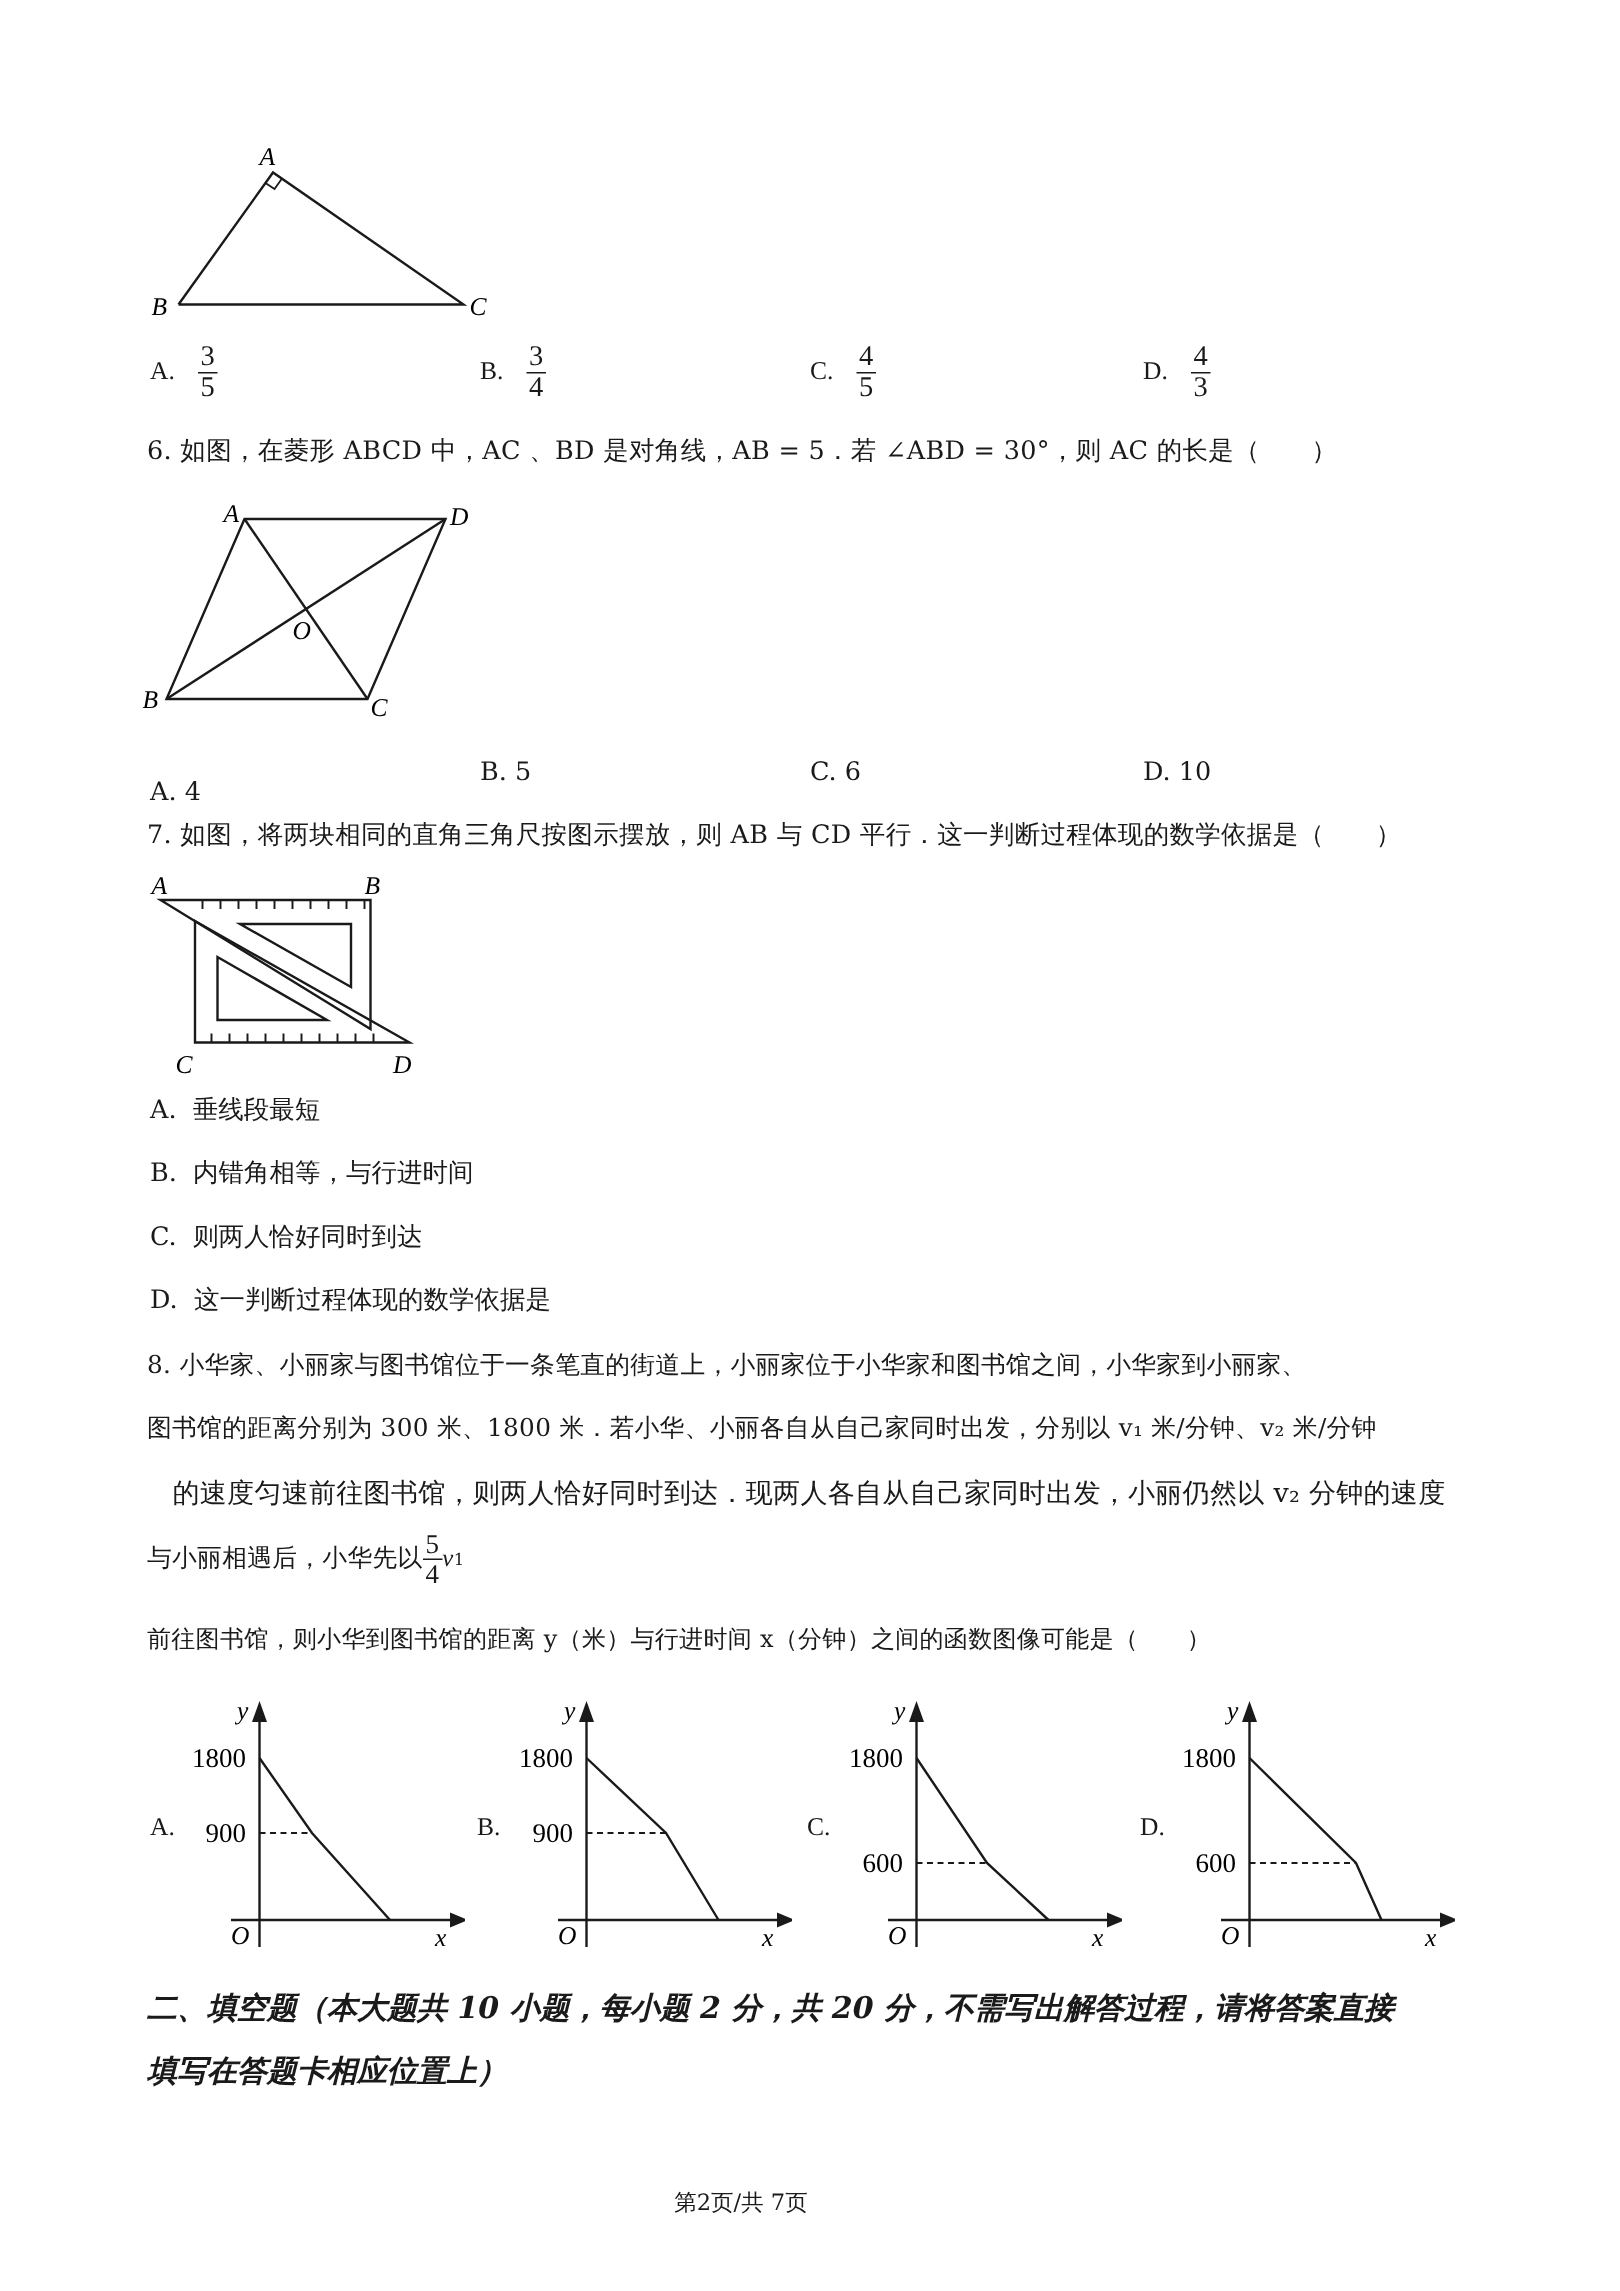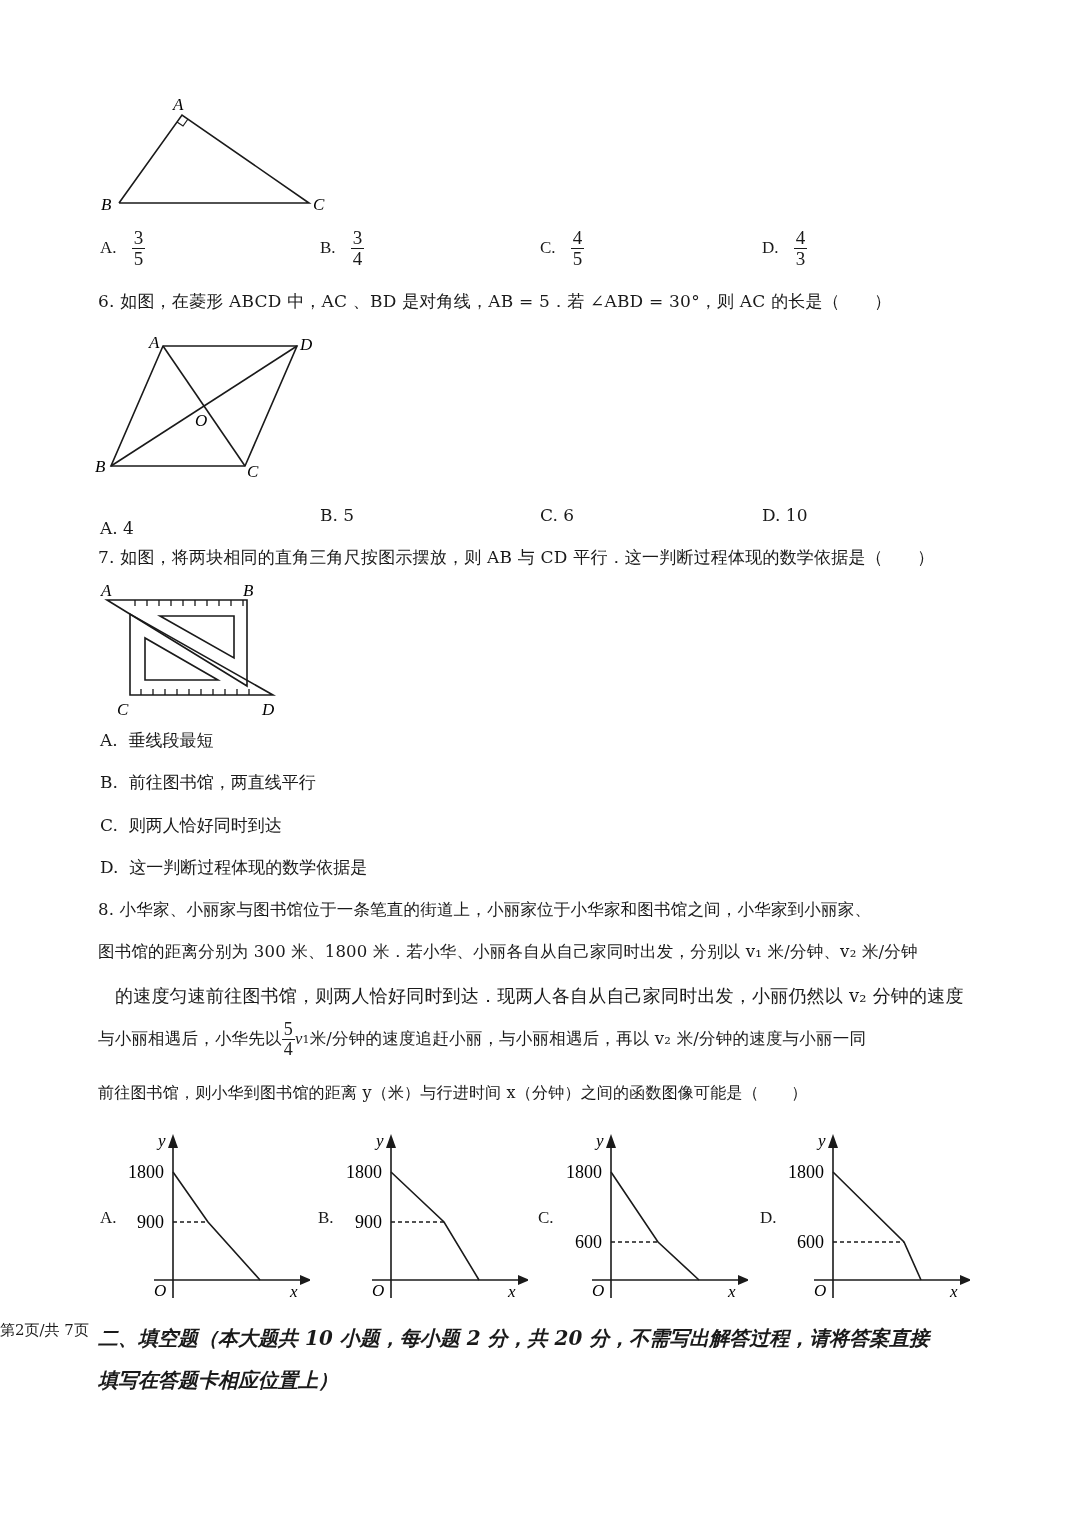--- a/index.html
+++ b/index.html
@@ -113,36 +113,35 @@
       <line x1="142" y1="111" x2="142" y2="117"></line>
     <line x1="154" y1="111" x2="154" y2="117"></line>
   </g>
   <text x="6" y="18" font-size="17" font-style="italic">A</text>
   <text x="148" y="18" font-size="17" font-style="italic">B</text>
   <text x="22" y="137" font-size="17" font-style="italic">C</text>
   <text x="167" y="137" font-size="17" font-style="italic">D</text>
 </svg>
 
 <div class="abs txt" style="left:100px;top:732px"><span>A.</span>&nbsp; <span>垂线段最短</span></div>
-<div class="abs txt" style="left:100px;top:774px"><span>B.</span>&nbsp; <span>前往图书馆，两直线平行</span></div>
+<div class="abs txt" style="left:100px;top:774px"><span>B.</span>&nbsp; <span>内错角相等，与行进时间</span></div>
 <div class="abs txt" style="left:100px;top:817px"><span>C.</span>&nbsp; <span>则两人恰好同时到达</span></div>
 <div class="abs txt" style="left:100px;top:859px"><span>D.</span>&nbsp; <span>这一判断过程体现的数学依据是</span></div>
 
 <div class="abs q-line" style="left:98px;top:902px;font-size:16.5px">8. 小华家、小丽家与图书馆位于一条笔直的街道上，小丽家位于小华家和图书馆之间，小华家到小丽家、</div>
 <div class="abs q-line" style="left:98px;top:944px;font-size:16.5px">图书馆的距离分别为 300 米、1800 米．若小华、小丽各自从自己家同时出发，分别以 v₁ 米/分钟、v₂ 米/分钟</div>
 <div class="abs q-line" style="left:115px;top:987px;font-size:18px">的速度匀速前往图书馆，则两人恰好同时到达．现两人各自从自己家同时出发，小丽仍然以 v₂ 分钟的速度</div>
 <div class="abs q-line" style="left:98px;top:1020px;font-size:16.5px;display:flex;align-items:center">
   <span>与小丽相遇后，小华先以</span>
   <span class="frac" style="font-size:18px">
       <span class="num">5</span>
       <span class="den">4</span>
     </span>
   <span class="it">v</span>
     <sub style="font-size:11px">1</sub>
-  <span> 米/分钟的速度追赶小丽，与小丽相遇后，再以 v₂ 米/分钟的速度与小丽一同</span>
 </div>
 <div class="abs q-line" style="left:98px;top:1085px;font-size:16px">前往图书馆，则小华到图书馆的距离 y（米）与行进时间 x（分钟）之间的函数图像可能是（　　）</div>
 
 <div class="abs" style="left:100px;top:1130px;width:210px;height:170px">
   <span class="abs opt-label" style="left:0;top:78px">A.</span>
   <svg class="abs" style="left:20px;top:0" width="190" height="170" viewBox="0 0 190 170">
     <line x1="34" y1="150" x2="180" y2="150" stroke="#1a1a1a" stroke-width="1.6"></line>
     <polygon points="180,145 192,150 180,155" fill="#1a1a1a"></polygon>
     <line x1="53" y1="168" x2="53" y2="8" stroke="#1a1a1a" stroke-width="1.6"></line>
     <polygon points="48,18 53,4 58,18" fill="#1a1a1a"></polygon>
@@ -203,13 +202,13 @@
     <text x="8" y="48" font-size="18">1800</text>
     <text x="17" y="118" font-size="18">600</text>
     <text x="34" y="166" font-size="17" font-style="italic">O</text>
     <text x="170" y="167" font-size="17" font-style="italic">x</text>
   </svg>
 </div>
 
 <div class="abs section" style="left:98px;top:1325px">二、填空题（本大题共 10 小题，每小题 2 分，共 20 分，不需写出解答过程，请将答案直接</div>
 <div class="abs section" style="left:98px;top:1367px">填写在答题卡相应位置上）</div>
 
-<div class="abs footer" style="left:0;width:988px;text-align:left;top:1321px">第2页/共 7页</div>
+<div class="abs footer" style="left:0;width:988px;text-align:center;top:1459px">第2页/共 7页</div>
 
 </body></html>

